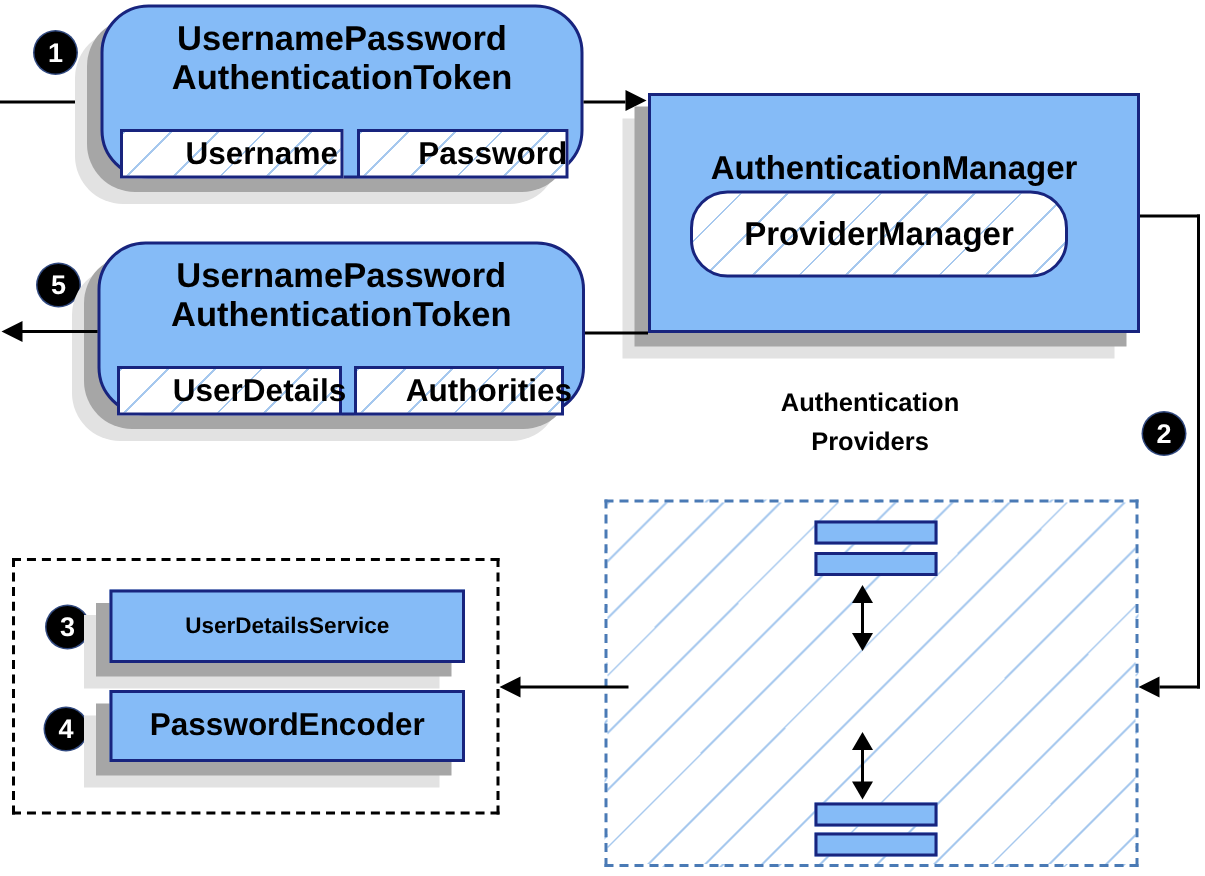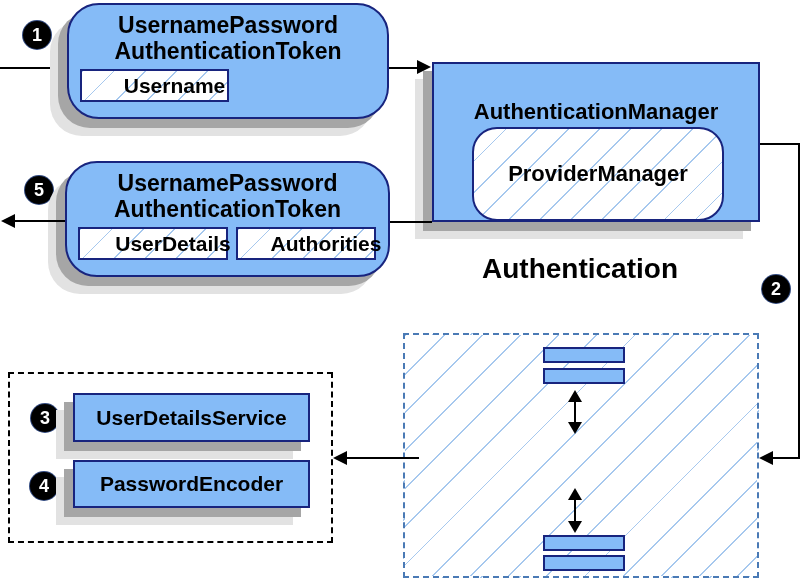--- a/index.html
+++ b/index.html
@@ -18,21 +18,21 @@
   .node-title { text-align:center; font-size:23px; line-height:26px; padding-top:7px; }
   .node-title.small { font-size:22px; padding-top:26px; }
   .flex-center { display:flex; align-items:center; justify-content:center; }
   
   .hatch {
     background-color:#fff;
     background-image:repeating-linear-gradient(135deg, #a6c8ee 0, #a6c8ee 1.3px, transparent 1.3px, transparent 22px);
   }
   .field {
     position:absolute; border:2px solid #18247e; font-weight:bold; font-size:21px;
-    display:flex; align-items:center; justify-content:center; height:33px; top:64px;padding-left:40px;
+    display:flex; align-items:center; justify-content:center; height:33px; top:81px;padding-left:40px;
   }
   .inner-box {
     position:absolute; border:2px solid #18247e; font-weight:bold; font-size:22px;
     display:flex; align-items:center; justify-content:center;
   }
   
   .dashed-blue {
     position:absolute; border:2px dashed #4a7ab5; background-color:#fff;
     background-image:repeating-linear-gradient(135deg, #a6c8ee 0, #a6c8ee 1.3px, transparent 1.3px, transparent 27px);
   }
@@ -53,49 +53,50 @@
   
   .badge {
     position:absolute; width:28px; height:28px; border-radius:50%;
     background:#000; color:#fff; font-weight:bold; font-size:18px;
     display:flex; align-items:center; justify-content:center;
     box-shadow:0 0 0 1px #31497f;
   }
   
   .bar { position:absolute; width:82px; height:16px; background:#85bbf7; border:2px solid #18247e; }
   
-  .section-label { position:absolute; font-weight:bold; font-size:28px; line-height:26px; text-align:center; }
+  .section-label { position:absolute; font-weight:bold; font-size:17px; line-height:26px; text-align:center; }
 </style>
 </head>
 <body>
 
 <div class="canvas">
 
   <div class="badge" style="left:23px; top:21px;">1</div>
   <div class="badge" style="left:762px; top:275px;">2</div>
   <div class="badge" style="left:31px; top:404px;">3</div>
   <div class="badge" style="left:30px; top:472px;">4</div>
   <div class="badge" style="left:25px; top:176px;">5</div>
 
   <div class="hline" style="left:0; top:67px; width:67px;"></div>
 
   <div class="node rounded" style="left:67px; top:3px; width:322px; height:116px;">
     <div class="node-title">
       <div>UsernamePassword</div>
       <div>AuthenticationToken</div>
     </div>
     <div class="field hatch" style="left:11px; width:149px;">Username</div>
+    <div class="field hatch" style="left:169px; width:141px;">Password</div>
   </div>
 
   <div class="hline" style="left:389px; top:67px; width:28px;"></div>
   <div class="tri-right" style="left:417px; top:60px;"></div>
 
   <div class="node" style="left:432px; top:62px; width:328px; height:160px;">
     <div class="node-title small" style="padding-top:35px;">AuthenticationManager</div>
-    <div class="inner-box hatch" style="left:38px; top:63px; width:252px; height:94px;border-radius:25px;">ProviderManager</div>
+    <div class="inner-box hatch" style="left:26px; top:63px; width:252px; height:58px;border-radius:25px;">ProviderManager</div>
   </div>
 
   <div class="hline" style="left:760px; top:143px; width:40px;"></div>
   <div class="vline" style="left:798px; top:143px; height:316px;"></div>
   <div class="hline" style="left:773px; top:457px; width:27px;"></div>
   <div class="tri-left" style="left:759px; top:451px;"></div>
 
   <div class="node rounded" style="left:65px; top:161px; width:325px; height:116px;">
     <div class="node-title">
       <div>UsernamePassword</div>
@@ -104,20 +105,21 @@
     <div class="field hatch" style="left:11px; width:150px;">UserDetails</div>
     <div class="field hatch" style="left:169px; width:140px;">Authorities</div>
   </div>
 
   <div class="hline" style="left:390px; top:221px; width:42px;"></div>
   <div class="hline" style="left:13px; top:220px; width:52px;"></div>
   <div class="tri-left" style="left:1px; top:214px;"></div>
 
   <div class="section-label" style="left:455px; top:256px; width:250px;">
     <div>Authentication</div>
+    <div>Providers</div>
   </div>
 
   <div class="dashed-blue" style="left:403px; top:333px; width:356px; height:245px;"></div>
 
   <div class="bar" style="left:543px; top:347px;"></div>
   <div class="bar" style="left:543px; top:368px;"></div>
 
   <div class="varrow" style="left:568px; top:390px; height:44px;">
     <div class="up"></div>
       <div class="shaft"></div>
@@ -132,17 +134,17 @@
   </div>
 
   <div class="bar" style="left:543px; top:535px;"></div>
   <div class="bar" style="left:543px; top:555px;"></div>
 
   <div class="hline" style="left:345px; top:457px; width:74px;"></div>
   <div class="tri-left" style="left:333px; top:451px;"></div>
 
   <div class="dashed-black" style="left:8px; top:372px; width:325px; height:171px;"></div>
 
-  <div class="node flex-center" style="left:73px; top:393px; width:237px; height:49px; font-size:21px;">UserDetailsService</div>
+  <div class="node flex-center" style="left:73px; top:393px; width:237px; height:49px; font-size:15px;">UserDetailsService</div>
 
   <div class="node flex-center" style="left:73px; top:460px; width:237px; height:48px; font-size:21px;">PasswordEncoder</div>
 
 </div>
 
 </body></html>

